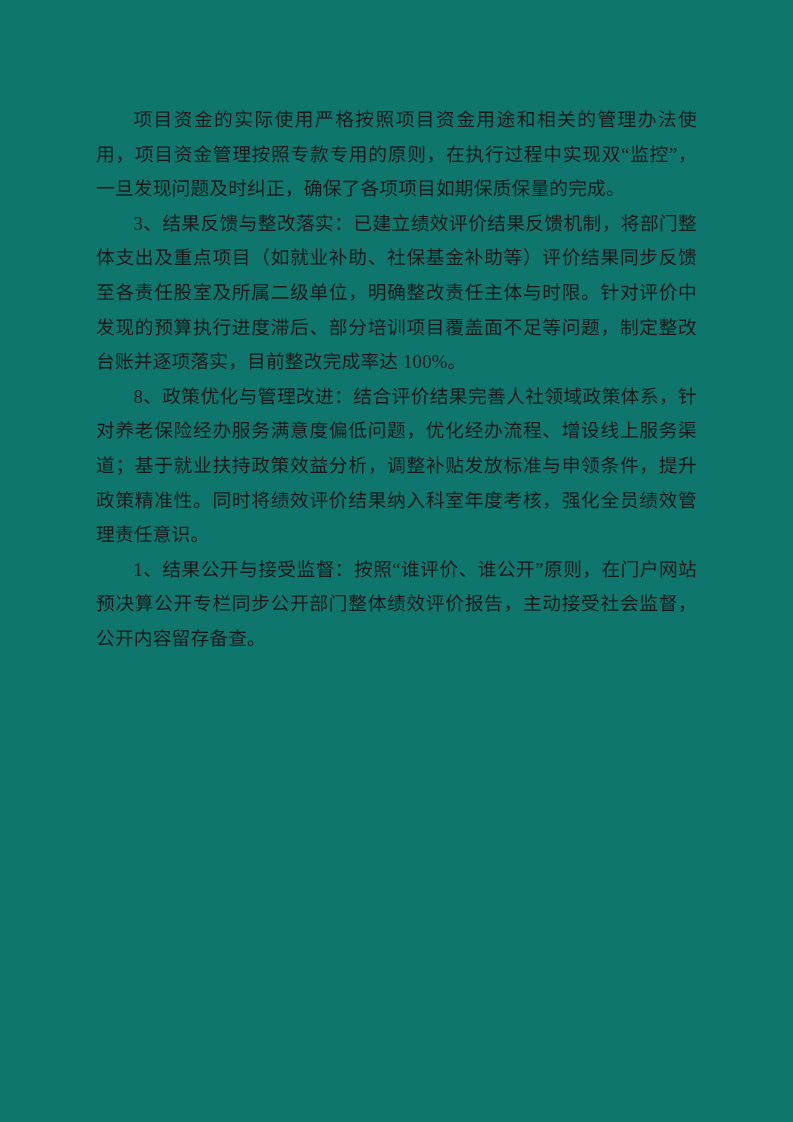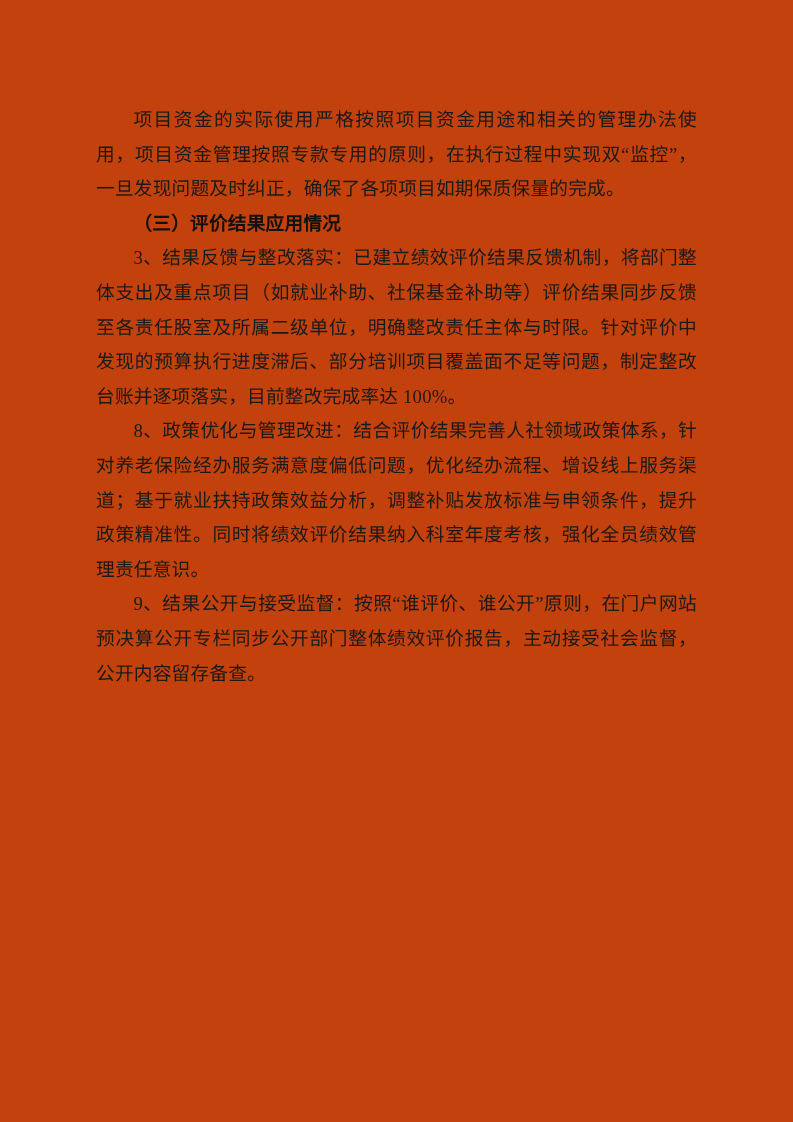--- a/index.html
+++ b/index.html
@@ -5,21 +5,21 @@
   html, body {
     margin: 0;
     padding: 0;
     background: #ffffff;
   }
   .page {
     position: relative;
     width: 793px;
     height: 1122px;
     margin: 0 auto;
-    background: #c2410c;
+    background: #0f766e;
     overflow: hidden;
     box-sizing: border-box;
   }
   .doc-content {
     position: absolute;
     left: 96px;
     top: 103px;
     width: 601px;
   }
   .doc-paragraph {
@@ -45,18 +45,17 @@
     text-indent: 2em;
     letter-spacing: 0.2px;
   }
 </style>
 </head>
 <body>
 
 <div class="page">
   <main class="doc-content">
       <p class="doc-paragraph">项目资金的实际使用严格按照项目资金用途和相关的管理办法使用，项目资金管理按照专款专用的原则，在执行过程中实现双“监控”，一旦发现问题及时纠正，确保了各项项目如期保质保量的完成。</p>
-      <h2 class="doc-heading">（三）评价结果应用情况</h2>
       <p class="doc-paragraph">3、结果反馈与整改落实：已建立绩效评价结果反馈机制，将部门整体支出及重点项目（如就业补助、社保基金补助等）评价结果同步反馈至各责任股室及所属二级单位，明确整改责任主体与时限。针对评价中发现的预算执行进度滞后、部分培训项目覆盖面不足等问题，制定整改台账并逐项落实，目前整改完成率达 100%。</p>
       <p class="doc-paragraph">8、政策优化与管理改进：结合评价结果完善人社领域政策体系，针对养老保险经办服务满意度偏低问题，优化经办流程、增设线上服务渠道；基于就业扶持政策效益分析，调整补贴发放标准与申领条件，提升政策精准性。同时将绩效评价结果纳入科室年度考核，强化全员绩效管理责任意识。</p>
-      <p class="doc-paragraph">9、结果公开与接受监督：按照“谁评价、谁公开”原则，在门户网站预决算公开专栏同步公开部门整体绩效评价报告，主动接受社会监督，公开内容留存备查。</p>
+      <p class="doc-paragraph">1、结果公开与接受监督：按照“谁评价、谁公开”原则，在门户网站预决算公开专栏同步公开部门整体绩效评价报告，主动接受社会监督，公开内容留存备查。</p>
     </main>
 </div>
 
 </body></html>

